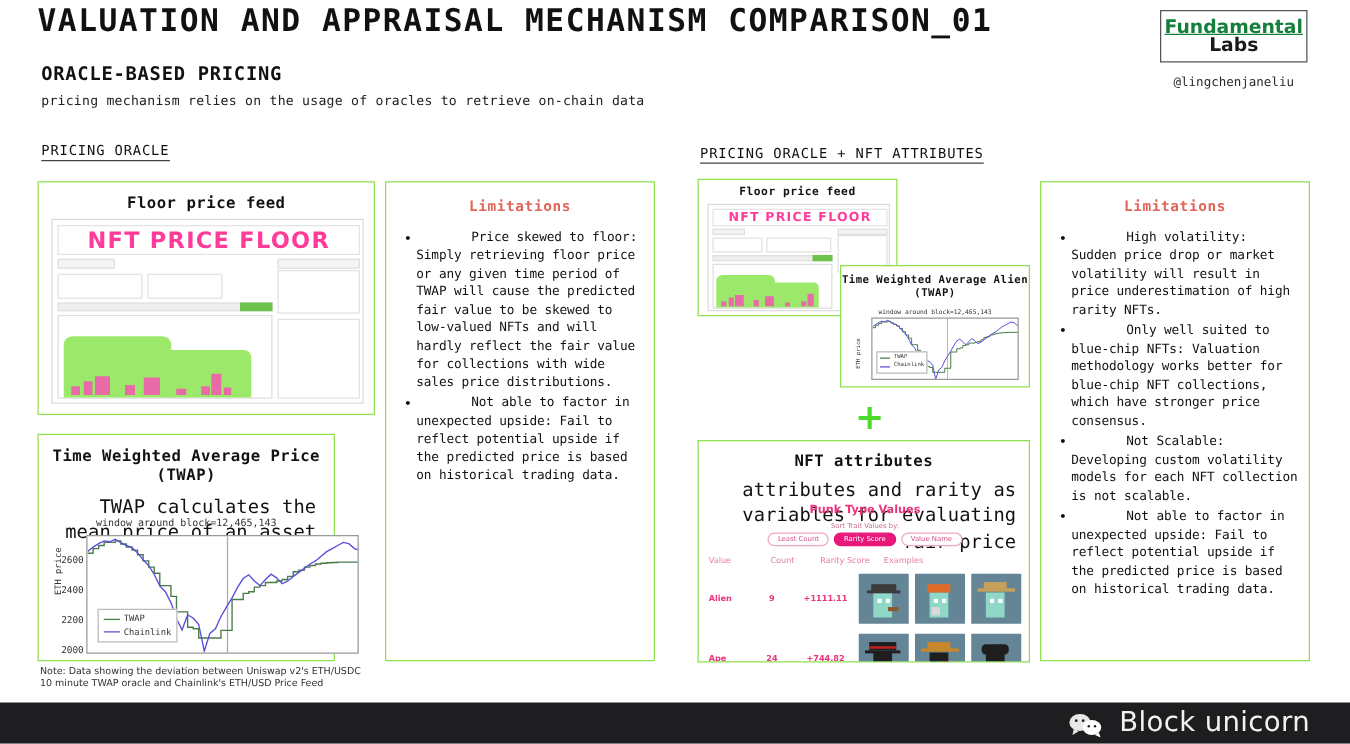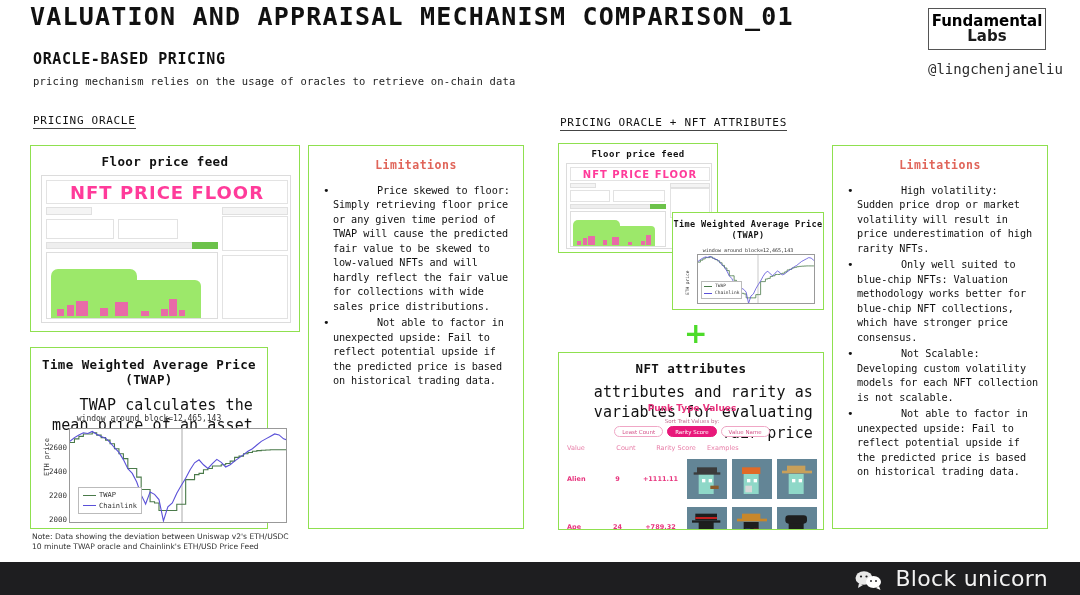--- a/index.html
+++ b/index.html
@@ -16,25 +16,25 @@
     position:absolute; left:30px; top:2px;
     font-size:25px; font-weight:700; letter-spacing:1.2px; color:#111;
     font-family:"DejaVu Sans Mono","Liberation Mono",monospace;
   }
   .logo-box {
     position:absolute; left:928px; top:8px; width:118px; height:42px;
     border:1.5px solid #555; background:#fff;
     display:flex; flex-direction:column; align-items:center; justify-content:center;
     line-height:1.02;
   }
-  .logo-l1 { font-size:15px; font-weight:700; color:#000000; font-family:"DejaVu Sans","Liberation Sans",sans-serif; }
+  .logo-l1 { font-size:15px; font-weight:700; color:#15803d; font-family:"DejaVu Sans","Liberation Sans",sans-serif;text-decoration:underline; }
   .logo-l2 { font-size:15px; font-weight:700; color:#1a1a1a; font-family:"DejaVu Sans","Liberation Sans",sans-serif; }
   .handle {
     position:absolute; left:928px; top:61px; width:118px; text-align:center;
-    font-size:14px; color:#2b2b2b;
+    font-size:10px; color:#2b2b2b;
   }
 
   
   .sec-title {
     position:absolute; left:33px; top:50px;
     font-size:15px; font-weight:700; color:#111; letter-spacing:.6px;
   }
   .sec-sub {
     position:absolute; left:33px; top:75px;
     font-size:10.5px; color:#222; letter-spacing:.2px;
@@ -261,21 +261,21 @@
         <div class="vbar" style="left:41px;bottom:1px;width:7px;height:8px;"></div>
         <div class="vbar" style="left:57px;bottom:1px;width:4px;height:3px;"></div>
         <div class="vbar" style="left:70px;bottom:1px;width:4px;height:4px;"></div>
         <div class="vbar" style="left:75px;bottom:1px;width:5px;height:10px;"></div>
       </div>
     </div>
   </div>
 
   <div class="gcard" style="left:672px; top:212px; width:152px; height:98px;">
     <div class="card-title" style="margin-top:6px; font-size:8.5px; line-height:1.25;">
-      <span>Time Weighted Average Price</span><br>
+      <span>Time Weighted Average Alien</span><br>
       <span>(TWAP)</span>
     </div>
     <div class="twap-note" style="position:absolute; left:0; top:34px; width:100%; font-size:5px;">window around block=12,465,143</div>
     <div class="ylab" style="left:12px; top:82px; font-size:4.5px;">ETH price</div>
     <div class="plot" style="left:24px; top:41px; width:118px; height:50px;">
       <svg id="twap-svg-small" width="118" height="50" viewBox="0 0 118 50">
         <line x1="60" y1="0" x2="60" y2="50" stroke="#bbb" stroke-width="0.8"></line>
         <path id="twap-path-s" fill="none" stroke="#4a7a4a" stroke-width="0.8" d="M0.00 7.14 L2.41 7.14 L2.41 5.19 L4.82 5.19 L4.82 3.90 L7.22 3.90 L7.22 2.60 L9.63 2.60 L9.63 2.60 L12.04 2.60 L12.04 1.95 L14.45 1.95 L14.45 3.25 L16.86 3.25 L16.86 4.55 L19.27 4.55 L19.27 5.84 L21.67 5.84 L21.67 7.79 L24.08 7.79 L24.08 10.39 L26.49 10.39 L26.49 12.99 L28.90 12.99 L28.90 15.58 L31.31 15.58 L31.31 20.78 L33.71 20.78 L33.71 20.78 L36.12 20.78 L36.12 25.32 L38.53 25.32 L38.53 31.82 L40.94 31.82 L40.94 31.82 L43.35 31.82 L43.35 38.31 L45.76 38.31 L45.76 38.96 L48.16 38.96 L48.16 42.86 L50.57 42.86 L50.57 42.86 L52.98 42.86 L52.98 42.86 L55.39 42.86 L55.39 42.86 L57.80 42.86 L57.80 39.61 L60.20 39.61 L60.20 39.61 L62.61 39.61 L62.61 26.62 L65.02 26.62 L65.02 26.62 L67.43 26.62 L67.43 24.03 L69.84 24.03 L69.84 23.38 L72.24 23.38 L72.24 21.43 L74.65 21.43 L74.65 20.78 L77.06 20.78 L77.06 19.48 L79.47 19.48 L79.47 19.48 L81.88 19.48 L81.88 18.83 L84.29 18.83 L84.29 18.18 L86.69 18.18 L86.69 16.88 L89.10 16.88 L89.10 14.94 L91.51 14.94 L91.51 14.29 L93.92 14.29 L93.92 12.99 L96.33 12.99 L96.33 12.34 L98.73 12.34 L98.73 11.69 L101.14 11.69 L101.14 11.36 L103.55 11.36 L103.55 11.17 L105.96 11.17 L105.96 11.04 L108.37 11.04 L108.37 10.91 L110.78 10.91 L110.78 10.91 L113.18 10.91 L113.18 10.91 L115.59 10.91 L115.59 10.91 L118.00 10.91 L118.00 10.91"></path>
         <path id="chainlink-path-s" fill="none" stroke="#5a50d8" stroke-width="0.8" d="M0.00 6.49 L2.41 4.55 L4.82 3.12 L7.22 1.95 L9.63 2.34 L12.04 1.30 L14.45 2.73 L16.86 3.90 L19.27 4.81 L21.67 7.01 L24.08 9.87 L26.49 12.34 L28.90 16.10 L31.31 20.91 L33.71 23.38 L36.12 27.92 L38.53 34.68 L40.94 39.48 L43.35 33.12 L45.76 34.42 L48.16 37.14 L50.57 48.38 L52.98 40.91 L55.39 38.96 L57.80 33.77 L60.20 29.74 L62.61 25.97 L65.02 21.43 L67.43 17.79 L69.84 16.23 L72.24 18.83 L74.65 20.78 L77.06 18.18 L79.47 15.97 L81.88 17.53 L84.29 20.00 L86.69 18.83 L89.10 16.88 L91.51 15.19 L93.92 13.51 L96.33 11.69 L98.73 10.39 L101.14 8.44 L103.55 6.49 L105.96 5.19 L108.37 3.90 L110.78 2.60 L113.18 3.12 L115.59 5.19 L118.00 5.97"></path>
       </svg>
@@ -346,21 +346,21 @@
               <rect x="9" y="12" width="2" height="2" fill="#fff"></rect>
               <rect x="13" y="12" width="2" height="2" fill="#fff"></rect>
             </svg>
           </div>
         </div>
       </div>
 
       <div class="pt-row" style="margin-top:4px; height:44px;">
         <div class="c1">Ape</div>
         <div class="c2">24</div>
-        <div class="c3">+789.32</div>
+        <div class="c3">+744.82</div>
         <div class="c4 punks">
           <div class="punk">
             <svg width="40" height="40" viewBox="0 0 24 24">
               <rect x="7" y="9" width="9" height="12" fill="#1e1e1e"></rect>
               <rect x="5" y="4" width="13" height="4" fill="#1e1e1e"></rect>
               <rect x="5" y="6" width="13" height="1.2" fill="#c02020"></rect>
               <rect x="3" y="8" width="17" height="1.4" fill="#1e1e1e"></rect>
             </svg>
           </div>
           <div class="punk">

